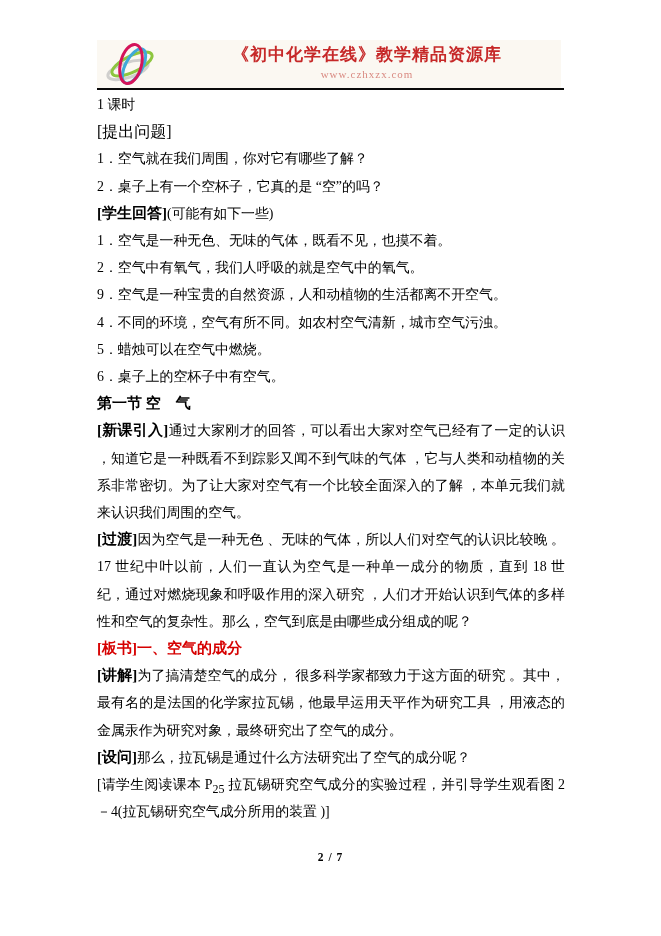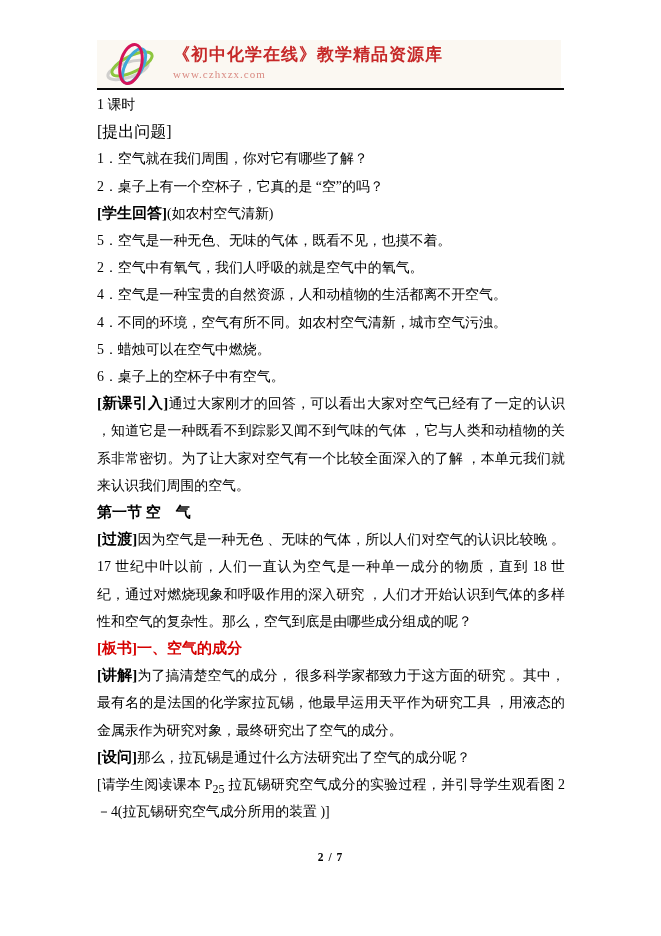--- a/index.html
+++ b/index.html
@@ -9,21 +9,21 @@
     color:#000; overflow:hidden; position:relative;
   }
   .page { position:absolute; inset:0; background:#fff; }
 
   
   .banner {
     position:absolute; left:97px; top:40px; width:464px; height:48px;
     background:#fbf8f2;
   }
   .banner-logo { position:absolute; left:4px; top:1px; width:62px; height:48px; }
-  .banner-text { position:absolute; left:76px; right:0; top:4px; }
+  .banner-text { position:absolute; left:76px; right:0; top:4px; text-align:center; }
   .banner-title {
     font-weight:bold; font-size:17px; letter-spacing:1px;
     line-height:22px; white-space:nowrap;
   }
   .banner-url { font-size:11px; line-height:16px; letter-spacing:1px; }
   .rule {
     position:absolute; left:97px; top:88px; width:467px; height:0;
     border-top:2.5px solid #0a0a0a;
   }
 
@@ -69,37 +69,37 @@
 
     <p class="para"><span>1 课时</span></p>
 
 
     <p class="para h16"><span>[提出问题]</span></p>
 
     <p class="para"><span>1．空气就在我们周围，你对它有哪些了解？</span></p>
 
     <p class="para"><span>2．桌子上有一个空杯子，它真的是 “空”的吗？</span></p>
 
-    <p class="para"><span class="lbl h15">[学生回答]</span><span>(如农村空气清新)</span></p>
+    <p class="para"><span class="lbl h15">[学生回答]</span><span>(可能有如下一些)</span></p>
 
-    <p class="para"><span>5．空气是一种无色、无味的气体，既看不见，也摸不着。</span></p>
+    <p class="para"><span>1．空气是一种无色、无味的气体，既看不见，也摸不着。</span></p>
 
     <p class="para"><span>2．空气中有氧气，我们人呼吸的就是空气中的氧气。</span></p>
 
-    <p class="para"><span>4．空气是一种宝贵的自然资源，人和动植物的生活都离不开空气。</span></p>
+    <p class="para"><span>9．空气是一种宝贵的自然资源，人和动植物的生活都离不开空气。</span></p>
 
     <p class="para"><span>4．不同的环境，空气有所不同。如农村空气清新，城市空气污浊。</span></p>
 
     <p class="para"><span>5．蜡烛可以在空气中燃烧。</span></p>
 
     <p class="para"><span>6．桌子上的空杯子中有空气。</span></p>
 
+    <p class="para h15"><span>第一节 空　气</span></p>
+
     <p class="para"><span class="lbl h15">[新课引入]</span><span>通过大家刚才的回答，可以看出大家对空气已经有了一定的认识 ，知道它是一种既看不到踪影又闻不到气味的气体 ，它与人类和动植物的关系非常密切。为了让大家对空气有一个比较全面深入的了解 ，本单元我们就来认识我们周围的空气。</span></p>
-
-    <p class="para h15"><span>第一节 空　气</span></p>
 
     <p class="para"><span class="lbl h15">[过渡]</span><span>因为空气是一种无色 、无味的气体，所以人们对空气的认识比较晚 。17 世纪中叶以前，人们一直认为空气是一种单一成分的物质，直到 18 世纪，通过对燃烧现象和呼吸作用的深入研究 ，人们才开始认识到气体的多样性和空气的复杂性。那么，空气到底是由哪些成分组成的呢？</span></p>
 
     <p class="para red"><span class="lbl">[板书]</span><span>一、空气的成分</span></p>
 
     <p class="para"><span class="lbl h15">[讲解]</span><span>为了搞清楚空气的成分， 很多科学家都致力于这方面的研究 。其中，最有名的是法国的化学家拉瓦锡，他最早运用天平作为研究工具 ，用液态的金属汞作为研究对象，最终研究出了空气的成分。</span></p>
 
     <p class="para"><span class="lbl h15">[设问]</span><span>那么，拉瓦锡是通过什么方法研究出了空气的成分呢？</span></p>
 
     <p class="para"><span>[请学生阅读课本 P</span><sub class="p-sub">25</sub><span> 拉瓦锡研究空气成分的实验过程，并引导学生观看图 2－4(拉瓦锡研究空气成分所用的装置 )]</span></p>

